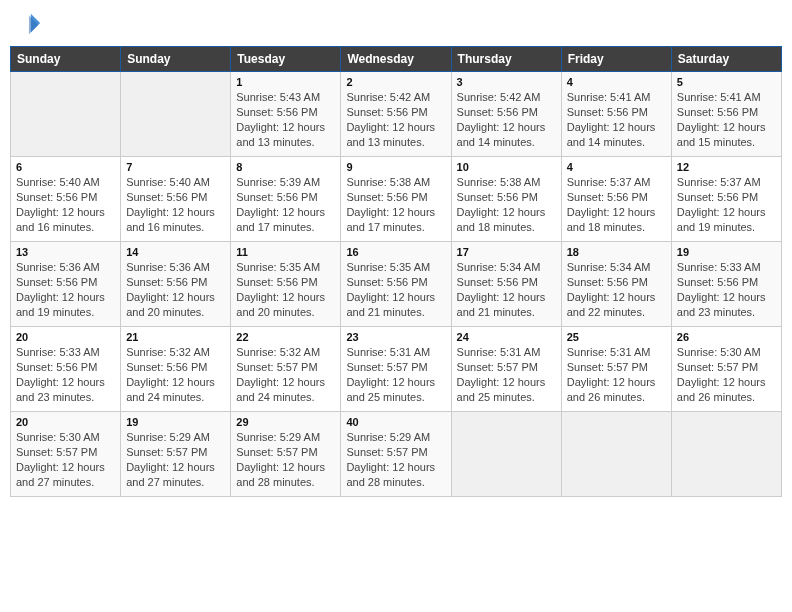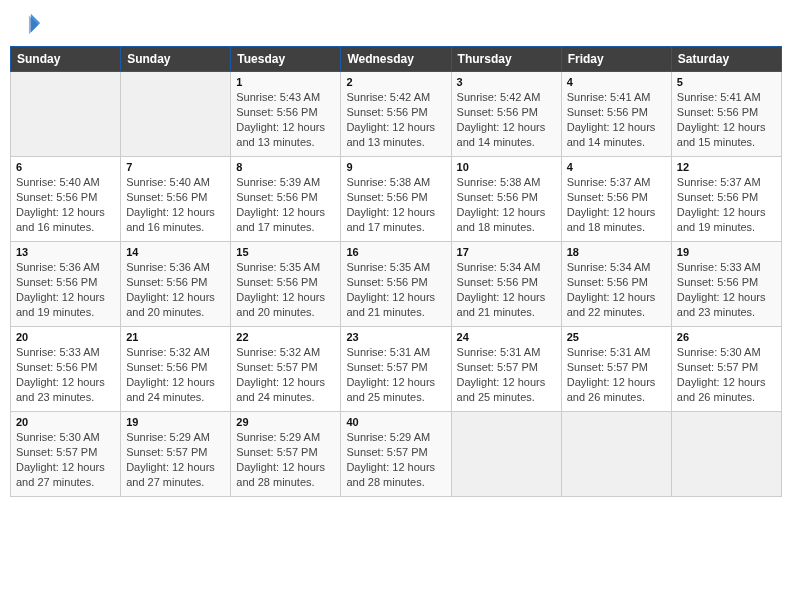--- a/index.html
+++ b/index.html
@@ -183,21 +183,21 @@
       <tr>
         <td>
           <span class="day-num">13</span>
           <div class="day-info">Sunrise: 5:36 AM<br>Sunset: 5:56 PM<br>Daylight: 12 hours and 19 minutes.</div>
         </td>
         <td>
           <span class="day-num">14</span>
           <div class="day-info">Sunrise: 5:36 AM<br>Sunset: 5:56 PM<br>Daylight: 12 hours and 20 minutes.</div>
         </td>
         <td>
-          <span class="day-num">15</span>
+          <span class="day-num">11</span>
           <div class="day-info">Sunrise: 5:35 AM<br>Sunset: 5:56 PM<br>Daylight: 12 hours and 20 minutes.</div>
         </td>
         <td>
           <span class="day-num">16</span>
           <div class="day-info">Sunrise: 5:35 AM<br>Sunset: 5:56 PM<br>Daylight: 12 hours and 21 minutes.</div>
         </td>
         <td>
           <span class="day-num">17</span>
           <div class="day-info">Sunrise: 5:34 AM<br>Sunset: 5:56 PM<br>Daylight: 12 hours and 21 minutes.</div>
         </td>

